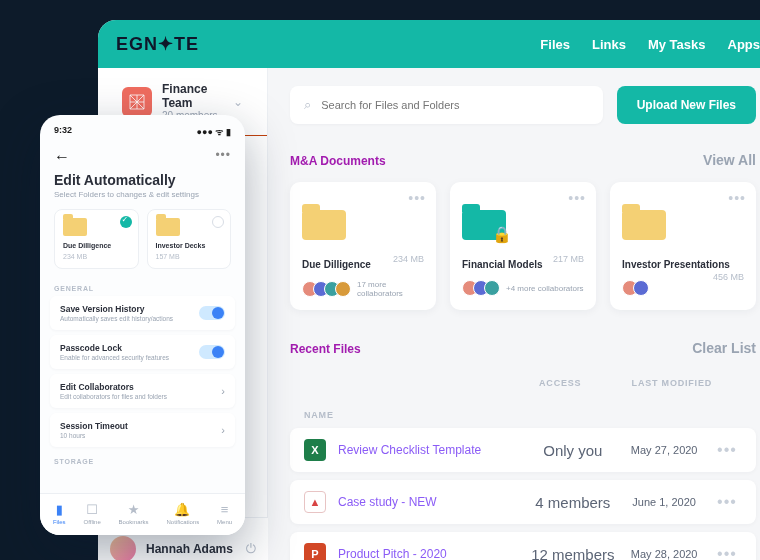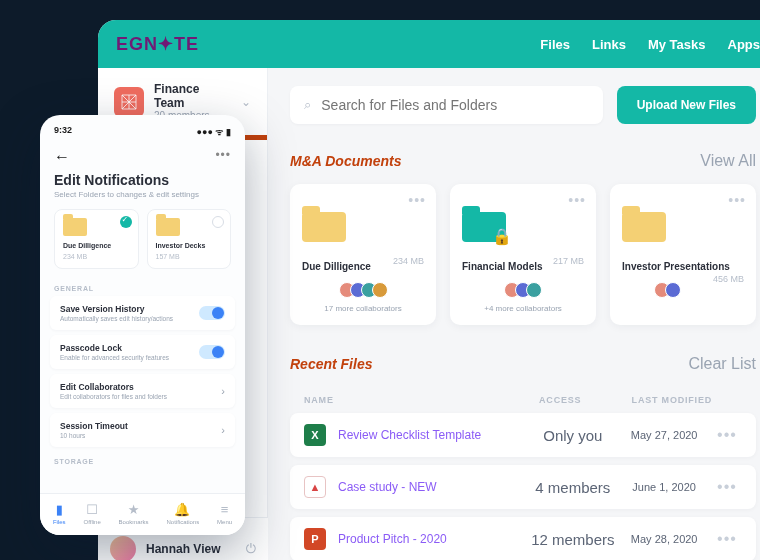--- a/index.html
+++ b/index.html
@@ -1,61 +1,61 @@
 <!DOCTYPE html>
 <html><head>
 <meta charset="utf-8">
 <style>
 * { margin: 0; padding: 0; box-sizing: border-box; font-family: -apple-system, BlinkMacSystemFont, 'Segoe UI', sans-serif; }
 body { background: #0d1b2a; width: 760px; height: 560px; overflow: hidden; position: relative; }
 .app-container { position: absolute; top: 20px; left: 98px; width: 680px; height: 560px; background: #f5f6f8; border-radius: 18px 0 0 0; overflow: hidden; }
 .topbar { background: #14b8a6; height: 48px; display: flex; align-items: center; padding: 0 18px; justify-content: space-between; }
-.logo { color: #701a75; font-weight: 800; font-size: 18px; letter-spacing: 1px; display: flex; align-items: center; gap: 0; }
+.logo { color: #0f172a; font-weight: 800; font-size: 18px; letter-spacing: 1px; display: flex; align-items: center; gap: 0; }
 .logo-icon { display: inline-block; }
 .nav { display: flex; gap: 22px; }
 .nav-item { color: #fff; font-weight: 600; font-size: 13px; }
 .layout { display: flex; height: calc(100% - 48px); }
 .sidebar-col { width: 170px; background: #fff; border-right: 1px solid #eceff3; }
-.team-row { display: flex; align-items: center; gap: 10px; padding: 14px 16px; border-bottom: 5px solid #c2410c; }
+.team-row { display: flex; align-items: center; gap: 10px; padding: 14px 24px; border-bottom: 1px solid #c2410c; }
 .team-avatar { width: 30px; height: 30px; background: #ef6c5f; border-radius: 6px; display: flex; align-items: center; justify-content: center; }
 .team-info { flex: 1; }
 .team-name { font-size: 12px; font-weight: 700; color: #2b2f3a; }
 .team-members { font-size: 10px; color: #9aa4b2; }
 .team-chevron { color: #b5bdc9; font-size: 12px; }
 .user-row { display: flex; align-items: center; gap: 10px; padding: 18px 12px; position: absolute; bottom: 0; width: 170px; background:#fff; border-top:1px solid #eceff3;}
 .user-avatar { width: 26px; height: 26px; border-radius: 50%; background: linear-gradient(135deg,#f5c89a,#e7a); }
 .user-name { font-size: 12px; font-weight: 600; color: #2b2f3a; flex:1;}
 .power-icon { color:#b5bdc9; font-size:13px;}
 .main { flex: 1; padding: 18px 22px; overflow: hidden; }
 .search-row { display: flex; gap: 14px; margin-bottom: 28px; }
 .search-box { flex: 1; background: #fff; border-radius: 8px; display: flex; align-items: center; padding: 0 14px; height: 38px; box-shadow: 0 1px 3px rgba(20,30,50,0.04); }
 .search-icon { color: #b5bdc9; font-size: 13px; margin-right: 10px; }
-.search-input { border: none; outline: none; font-size: 14px; color: #888; flex: 1; background: transparent; }
+.search-input { border: none; outline: none; font-size: 11px; color: #888; flex: 1; background: transparent; }
 .upload-btn { background: #14b8a6; color: #fff; border: none; border-radius: 8px; padding: 0 20px; height: 38px; font-size: 12px; font-weight: 700; }
 .section-head { display: flex; justify-content: space-between; align-items: baseline; margin-bottom: 14px; }
-.section-title { font-size: 14px; font-weight: 800; color: #c2410c; font-style: italic; }
-.section-link { font-size: 16px; color: #9aa4b2; }
+.section-title { font-size: 12px; font-weight: 800; color: #a21caf; }
+.section-link { font-size: 14px; color: #9aa4b2; font-weight: bold; }
 .cards { display: flex; gap: 14px; margin-bottom: 30px; }
 .card { background: #fff; border-radius: 10px; padding: 12px; width: 150px; box-shadow: 0 2px 8px rgba(20,30,50,0.05); position: relative; }
 .card-more { position: absolute; top: 8px; right: 10px; color: #c8cfd9; font-size: 14px; letter-spacing: 1px; }
 .folder-icon { width: 44px; height: 36px; margin: 10px 0 14px; position: relative; }
 .folder-yellow { background: #f4d074; border-radius: 4px; width: 44px; height: 30px; position: absolute; bottom: 0; }
 .folder-yellow::before { content: ''; position: absolute; top: -6px; left: 0; width: 18px; height: 8px; background: #f4d074; border-radius: 3px 3px 0 0; }
 .folder-teal { background: #14b8a6; border-radius: 4px; width: 44px; height: 30px; position: absolute; bottom: 0; }
 .folder-teal::before { content: ''; position: absolute; top: -6px; left: 0; width: 18px; height: 8px; background: #14b8a6; border-radius: 3px 3px 0 0; }
 .lock-overlay { position: absolute; right: -6px; bottom: -4px; font-size: 16px; color: #34424e; }
 .card-title { font-size: 10px; font-weight: 700; color: #2b2f3a; }
 .card-size { font-size: 9px; color: #b5bdc9; float: right; }
-.card-collab { display: flex; align-items: center; gap: 6px; margin-top: 8px; flex-direction: column; }
+.card-collab { display: flex; align-items: center; gap: 6px; margin-top: 8px; }
 .avatars { display: flex; }
 .av { width: 16px; height: 16px; border-radius: 50%; border: 1.5px solid #fff; margin-left: -5px; }
 .av:first-child { margin-left: 0; }
 .collab-text { font-size: 8px; color: #9aa4b2; }
 .table-head { display: flex; padding: 8px 14px; color: #b5bdc9; font-size: 9px; font-weight: 700; letter-spacing: 0.8px; text-transform: uppercase; }
-.col-name { flex: 2.2; }
+.col-name { flex: 2.2; margin-top: 32px; }
 .col-access { flex: 1; text-align: center; }
 .col-date { flex: 1.1; text-align: right; }
 .col-more { width: 30px; }
 .file-row { display: flex; align-items: center; background: #fff; border-radius: 8px; padding: 11px 14px; margin-bottom: 8px; box-shadow: 0 1px 4px rgba(20,30,50,0.04); }
 .file-icon { width: 22px; height: 22px; border-radius: 4px; margin-right: 12px; display: flex; align-items: center; justify-content: center; font-size: 11px; font-weight: 700; color: #fff; }
 .fi-excel { background: #1e7e4a; }
 .fi-pdf { background: #fff; border: 1px solid #e8c4c4; color: #d84444; }
 .fi-ppt { background: #d24726; }
 .file-name { flex: 2.2; font-size: 12px; color: #8b5cf6; font-weight: 500; }
 .file-access { flex: 1; text-align: center; font-size: 15px; color: #5c6576; }
@@ -123,21 +123,21 @@
             </svg>
         </div>
         <div class="team-info">
           <div class="team-name">Finance Team</div>
           <div class="team-members">20 members</div>
         </div>
         <span class="team-chevron">⌄</span>
       </div>
       <div class="user-row">
         <div class="user-avatar"></div>
-        <div class="user-name">Hannah View</div>
+        <div class="user-name">Hannah Adams</div>
         <span class="power-icon">⏻</span>
       </div>
     </div>
     <div class="main">
       <div class="search-row">
         <div class="search-box">
           <span class="search-icon">⌕</span>
           <input class="search-input" placeholder="Search for Files and Folders" style="">
         </div>
         <button class="upload-btn">Upload New Files</button>
@@ -238,21 +238,21 @@
 <div class="mobile">
   <div class="m-status">
     <span>9:32</span>
     <span>●●● ᯤ ▮</span>
   </div>
   <div class="m-header">
     <span class="m-back">←</span>
     <span class="m-dots">•••</span>
   </div>
   <div class="m-titlebox">
-    <div class="m-title">Edit Notifications</div>
+    <div class="m-title">Edit Automatically</div>
     <div class="m-sub">Select Folders to changes &amp; edit settings</div>
   </div>
   <div class="m-folders" id="m-folders">
       <div class="m-folder">
     <div class="m-check on"></div>
     <div class="m-folder-icon"></div>
     <div class="m-folder-name">Due Dilligence</div>
     <div class="m-folder-size">234 MB</div>
       </div>
       <div class="m-folder">

